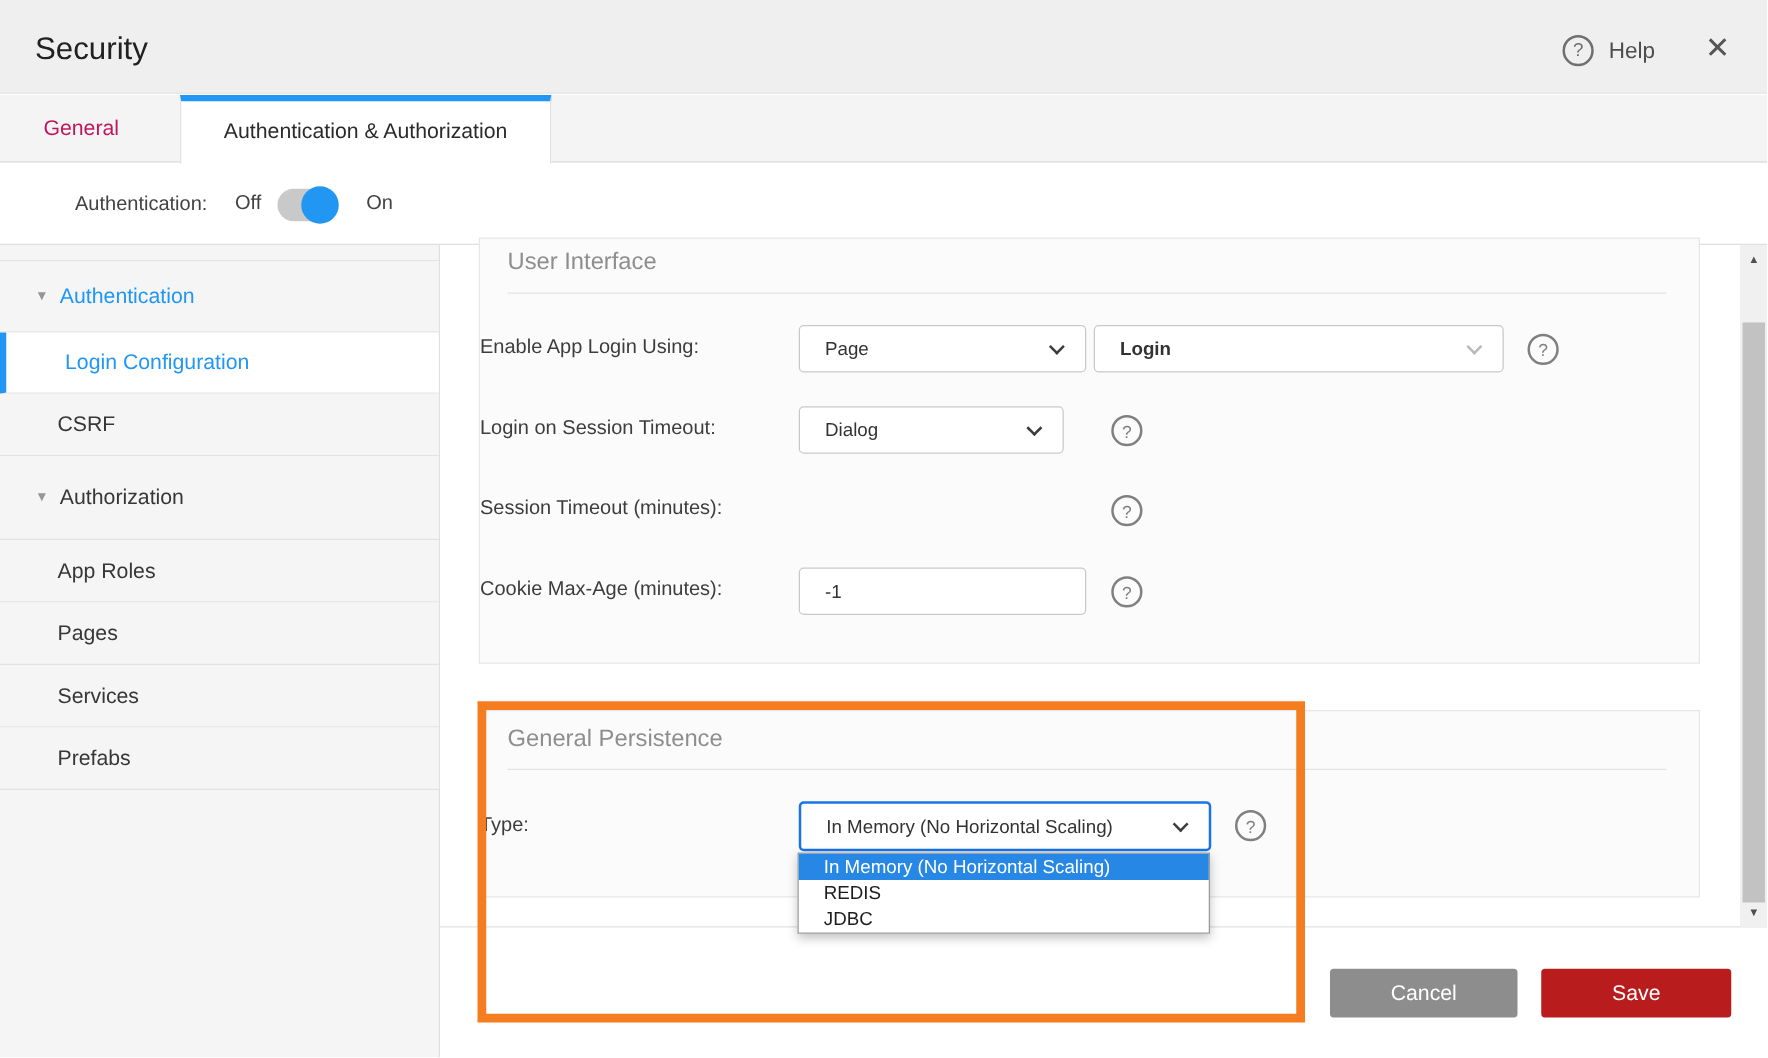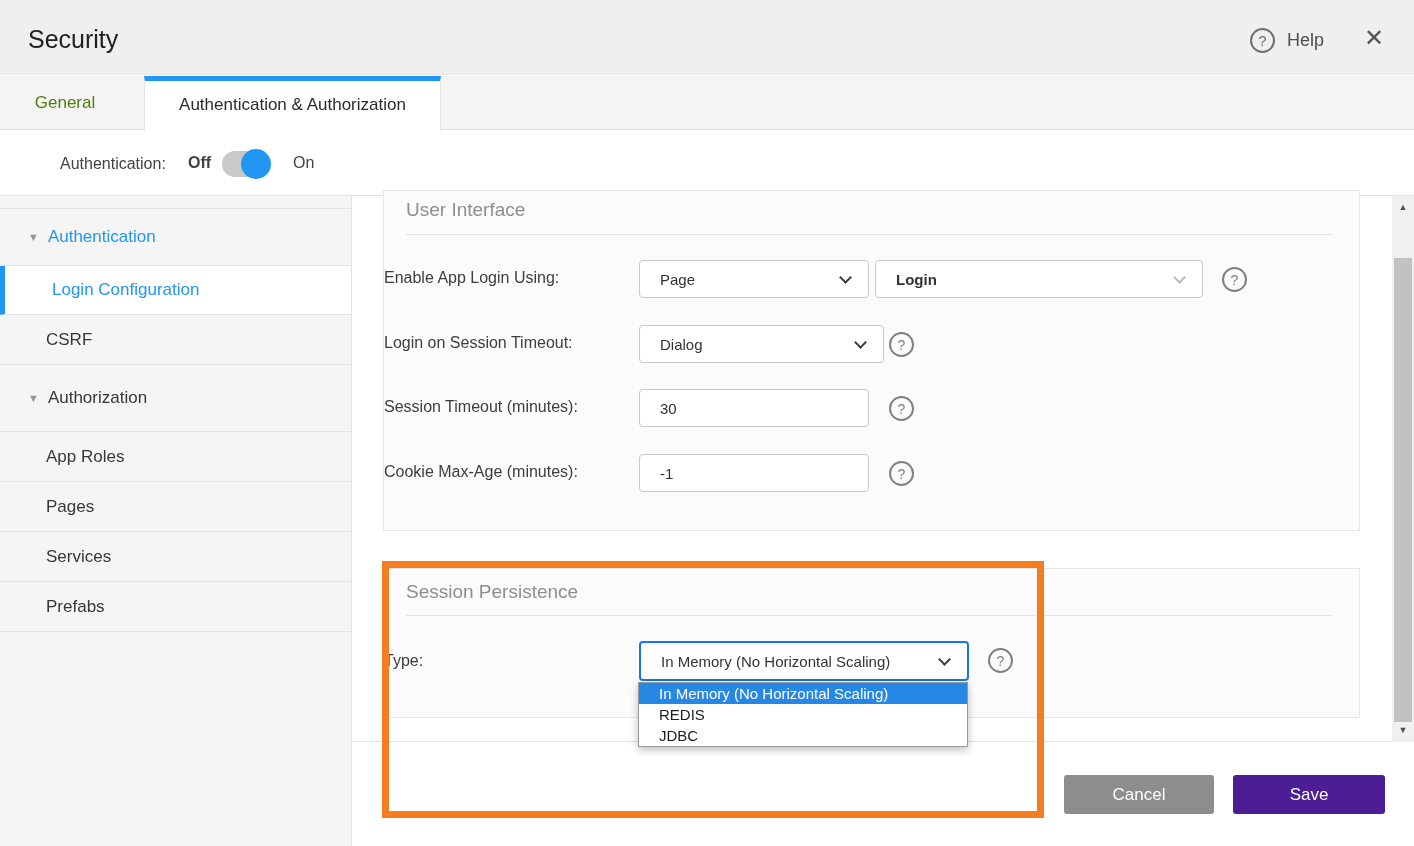--- a/index.html
+++ b/index.html
@@ -13,29 +13,29 @@
   .help-btn { position:absolute; left:1250px; top:22px; height:36px; display:flex; align-items:center; gap:12px; cursor:pointer; }
   .q-circle { width:25px; height:25px; border:2px solid #6f6f6f; border-radius:50%; color:#6f6f6f;
               display:flex; align-items:center; justify-content:center; font-size:15px; background:transparent; }
   .help-label { font-size:18px; color:#4d4d4d; }
   .close-btn { position:absolute; left:1358px; top:22px; width:32px; height:32px; font-size:24px; color:#555;
                display:flex; align-items:center; justify-content:center; cursor:pointer; font-weight:300; }
 
   
   .tabbar { position:absolute; left:0; top:76px; width:1414px; height:54px; background:#f4f4f4; border-bottom:1px solid #dcdcdc; }
   .tab-general { position:absolute; left:0; top:76px; width:130px; height:54px; line-height:54px; text-align:center;
-                 font-size:17px; color:#4d7c0f; cursor:pointer; }
+                 font-size:17px; color:#be185d; cursor:pointer; }
   .tab-active { position:absolute; left:144px; top:76px; width:297px; height:55px; background:#fff;
                 border-top:5px solid #2196f3; border-left:1px solid #e2e2e2; border-right:1px solid #e2e2e2;
                 text-align:center; line-height:48px; font-size:17px; color:#2b2b2b; z-index:2; cursor:pointer; }
 
   
   .toggle-row { position:absolute; left:0; top:131px; width:1414px; height:65px; background:#fff; border-bottom:1px solid #e0e0e0; }
   .auth-label { position:absolute; left:28px; top:155px; font-size:16px; color:#424242;margin-left:32px; }
-  .off-label  { position:absolute; left:188px; top:154px; font-size:16px; color:#424242;font-weight:bold; }
+  .off-label  { position:absolute; left:188px; top:154px; font-size:16px; color:#424242; }
   .on-label   { position:absolute; left:293px; top:154px; font-size:16px; color:#424242; }
   .toggle { position:absolute; left:222px; top:151px; width:47px; height:26px; border-radius:13px; background:#c9c9c9; cursor:pointer; }
   .knob { position:absolute; right:-2px; top:-2px; width:30px; height:30px; border-radius:50%; background:#2196f3; }
 
   
   .sidebar { position:absolute; left:0; top:196px; width:352px; height:650px; background:#f5f5f5; border-right:1px solid #e0e0e0; }
   .side-list { margin-top:12px; border-top:1px solid #e3e3e3; }
   .side-item { display:flex; align-items:center; padding-left:46px; border-bottom:1px solid #e3e3e3;
                font-size:17px; color:#373737; cursor:pointer; background:#f5f5f5; }
   .side-section { padding-left:28px; gap:9px; }
@@ -76,21 +76,21 @@
 
   
   .highlight-box { position:absolute; left:30px; top:365px; width:662px; height:257px;
                    border:7px solid #f57c1f; z-index:40; pointer-events:none; }
 
   
   .footer-line { position:absolute; left:0; top:545px; width:1062px; border-top:1px solid #e2e2e2; }
   .btn { position:absolute; top:579px; height:39px; border:none; border-radius:3px; color:#fff; font-size:17px;
          font-family:"Liberation Sans", sans-serif; cursor:pointer; }
   .btn-cancel { left:712px; width:150px; background:#8d8d8d; }
-  .btn-save { left:881px; width:152px; background:#4c1d95; }
+  .btn-save { left:881px; width:152px; background:#b91c1c; }
 
   
   .scrollbar { position:absolute; left:1040px; top:0; width:22px; height:546px; background:#f0f0f0; }
   .scroll-thumb { position:absolute; left:2px; top:62px; width:18px; height:464px; background:#c2c2c2; cursor:pointer; }
   .scroll-arrow { position:absolute; left:0; width:22px; text-align:center; font-size:9px; color:#4f4f4f; cursor:pointer; }
   .arrow-up { top:6px; }
   .arrow-down { top:529px; }
 </style>
 </head>
 <body>
@@ -159,37 +159,36 @@
         <span>Page</span>
         <span class="chev"></span>
       </div>
       <div class="sel" style="left:491px; top:69px; width:328px;font-weight:bold;">
         <span>Login</span>
         <span class="chev light"></span>
       </div>
       <div class="help-ico" style="left:838px; top:76px;">?</div>
 
       <div class="flabel" style="top:143px;">Login on Session Timeout:</div>
-      <div class="sel" style="left:255px; top:134px; width:245px;">
+      <div class="sel" style="left:255px; top:134px; width:212px;">
         <span>Dialog</span>
         <span class="chev"></span>
       </div>
       <div class="help-ico" style="left:505px; top:141px;">?</div>
 
       <div class="flabel" style="top:207px;">Session Timeout (minutes):</div>
-      <input class="tinput" style="left: 255px; top: 198px; width: 230px;" value="30">
       <div class="help-ico" style="left:505px; top:205px;">?</div>
 
       <div class="flabel" style="top:272px;">Cookie Max-Age (minutes):</div>
       <input class="tinput" style="left: 255px; top: 263px; width: 230px;" value="-1">
       <div class="help-ico" style="left:505px; top:270px;">?</div>
     </div>
 
     <div class="card card2">
-      <div class="card-heading" style="top:12px;">Session Persistence</div>
+      <div class="card-heading" style="top:12px;">General Persistence</div>
       <div class="card-divider" style="top:46px;"></div>
 
       <div class="flabel" style="top:83px;">Type:</div>
       <div class="sel sel-focused" style="left:255px; top:72px; width:330px;">
         <span>In Memory (No Horizontal Scaling)</span>
         <span class="chev"></span>
       </div>
       <div class="help-ico" style="left:604px; top:79px;">?</div>
     </div>
 

